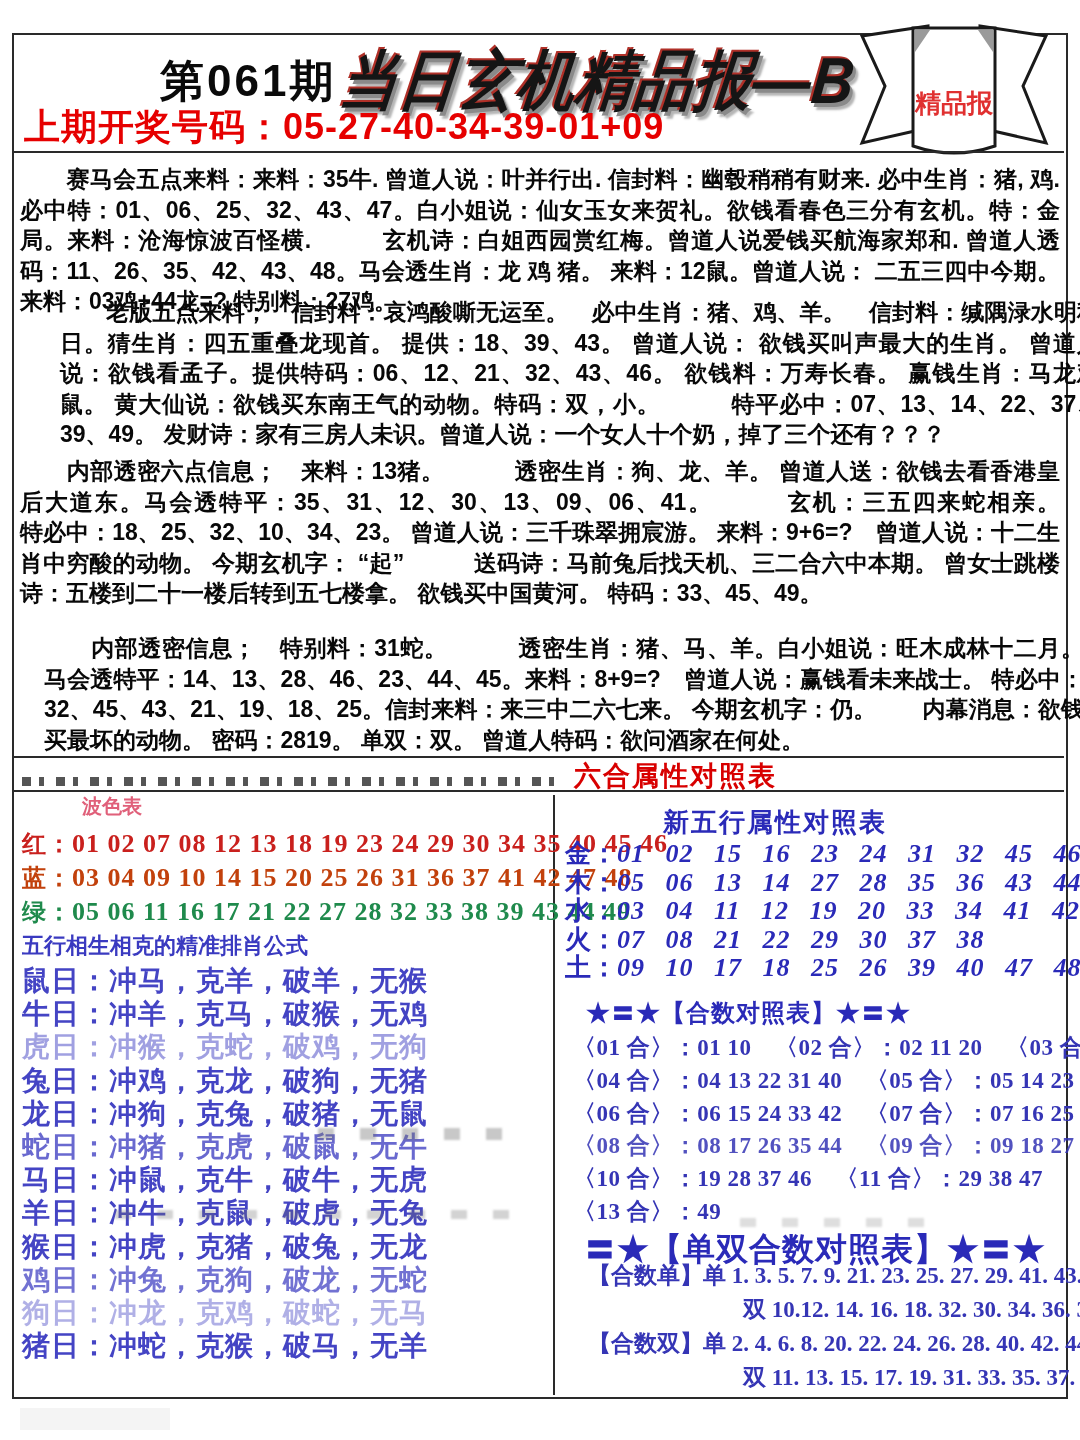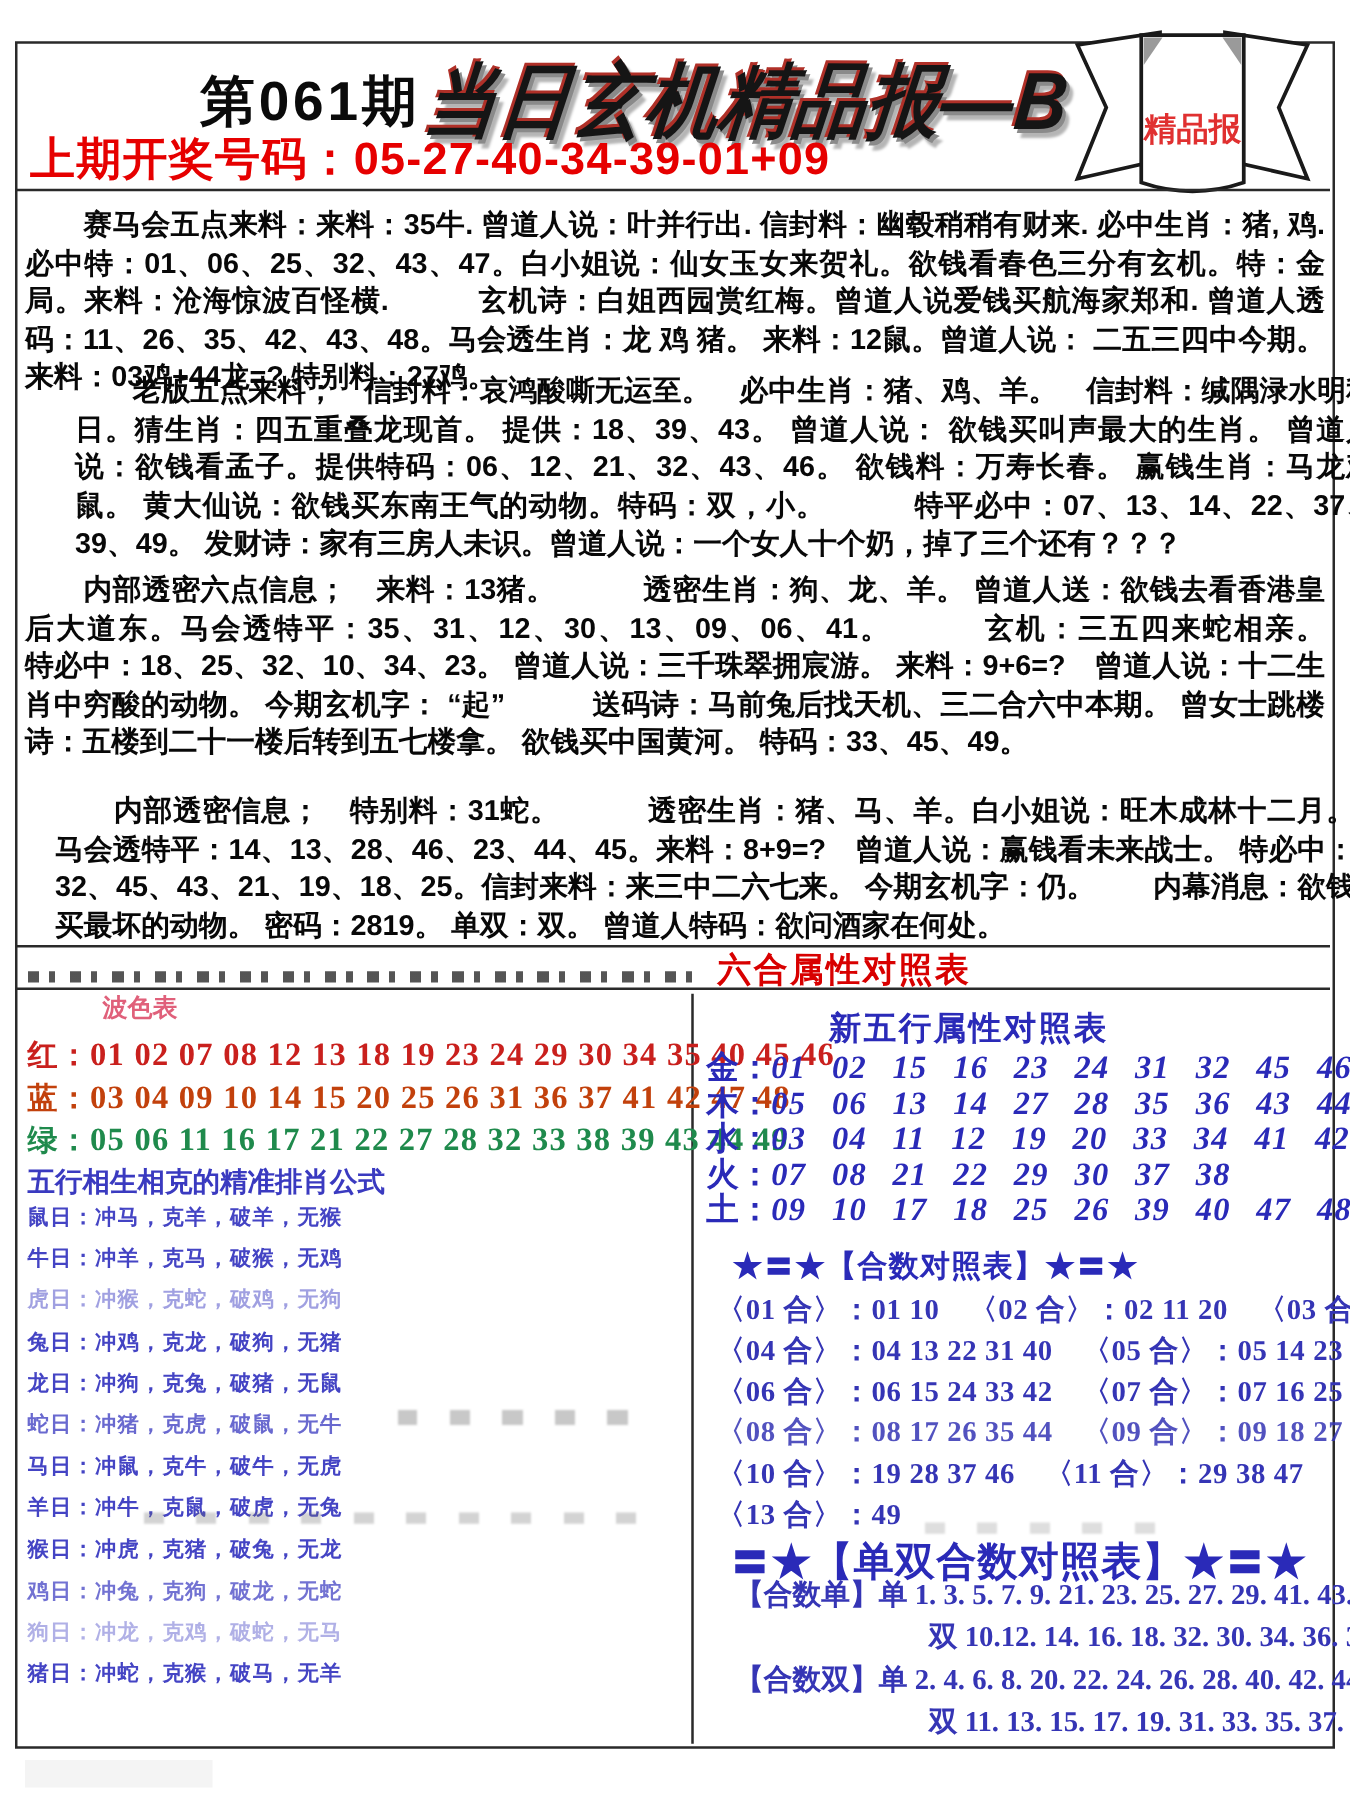--- a/index.html
+++ b/index.html
@@ -33,21 +33,21 @@
   .section-title{position:absolute;left:574px;top:758px;font-size:27px;font-weight:bold;color:#d80000;letter-spacing:2px;}
 
   
   .bose-title{position:absolute;left:34px;top:793px;font-size:20px;font-weight:bold;color:#e0607a;margin-left:48px;}
   .bose-row{position:absolute;left:22px;font-size:26px;font-weight:bold;
             font-family:"Liberation Serif",serif;letter-spacing:1px;white-space:nowrap;}
   .bose-row .lbl{font-family:"Liberation Sans",sans-serif;font-size:24px;}
   .br0{top:828px;color:#c9201d;} .br1{top:862px;color:#c2410c;} .br2{top:896px;color:#1f8a4c;text-align:right;}
   .formula-title{position:absolute;left:22px;top:931px;font-size:22px;font-weight:bold;color:#3a3ac0;}
   .zodiac{position:absolute;left:22px;top:962px;width:520px;}
-  .z-row{height:33.2px;font-size:17px;font-weight:bold;color:#4444c4;letter-spacing:1px;white-space:nowrap;}
+  .z-row{height:33.2px;font-size:28px;font-weight:bold;color:#4444c4;letter-spacing:1px;white-space:nowrap;}
   .zf50{opacity:.5;} .zf80{opacity:.8;} .zf75{opacity:.75;} .zf45{opacity:.42;}
 
   
   .five-title{position:absolute;left:616px;top:805px;font-size:26px;font-weight:bold;color:#2a2ab8;letter-spacing:2px;margin-left:47px;}
   .five-rows{position:absolute;left:565px;top:836px;}
   .five-row{height:28.6px;font-size:26px;font-weight:bold;color:#2a2ab8;white-space:nowrap;}
   .five-row .nums{font-family:"Liberation Serif",serif;word-spacing:13px;letter-spacing:1px;font-style:italic;}
   .hesu-title{position:absolute;left:586px;top:997px;font-size:24px;font-weight:bold;color:#2a2ab8;letter-spacing:1px;}
   .hesu-rows{position:absolute;left:573px;top:1032px;}
   .hesu-row{height:32.8px;font-size:23px;font-weight:bold;color:#3535b5;

